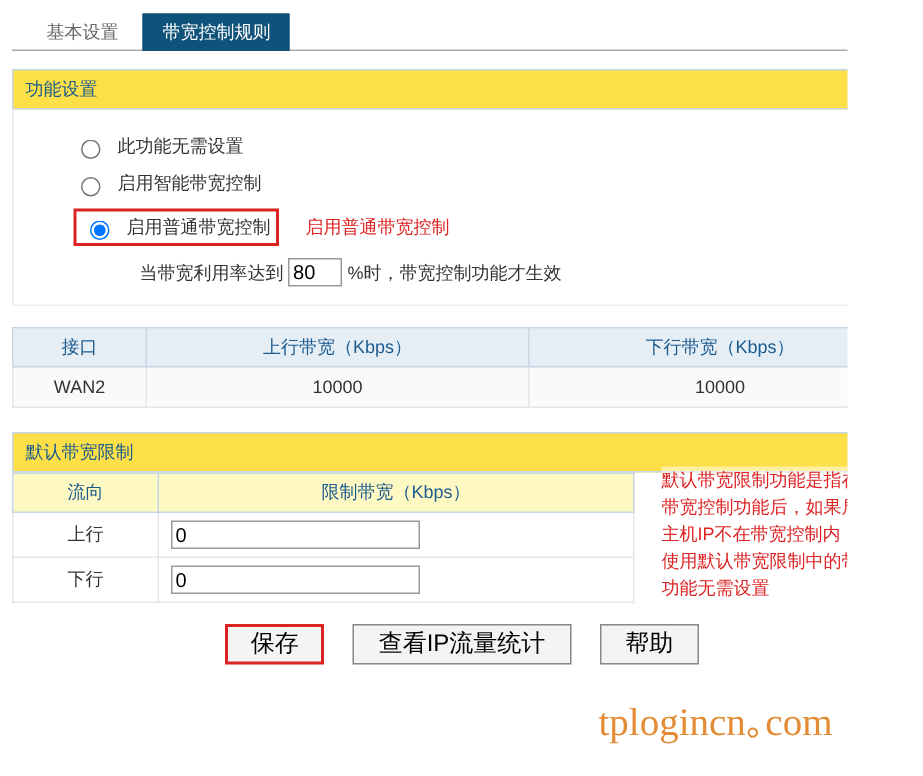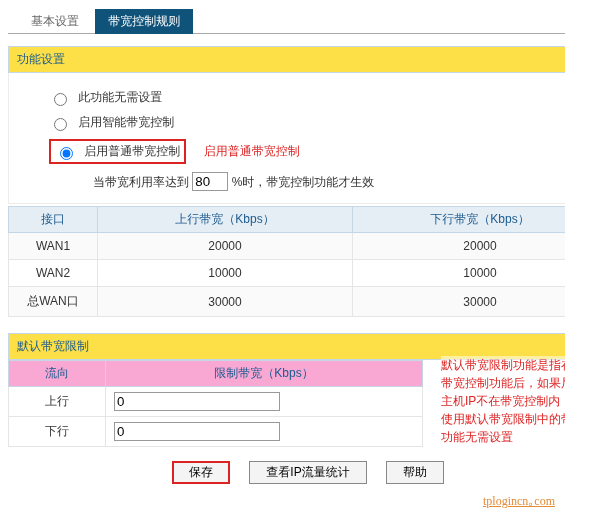--- a/index.html
+++ b/index.html
@@ -66,21 +66,21 @@
     margin: 8px 0 4px 74px;
   }
   .thresh-input {
     width: 30px;
     text-align: left;
     border: 1px solid #999;
   }
   table.bw-table {
     width: 100%;
     border-collapse: collapse;
-    margin-top: 2px;
+    margin-top: 14px;
   }
   .bw-table th {
     background: #e6eef5;
     border: 1px solid #c5d6e6;
     font-weight: normal;
     color: #1c5b8f;
     padding: 4px;
     text-align: center;
   }
   .bw-table td {
@@ -100,21 +100,21 @@
     color: #d22;
     line-height: 1.5;
     font-size: 12px;
     background: rgba(255,255,255,0.5);
   }
   .limit-table {
     width: 415px;
     border-collapse: collapse;
   }
   .limit-table th {
-    background: #f9a8d4;
+    background: #fef9c3;
     border: 1px solid #c5d6e6;
     font-weight: normal;
     color: #1c5b8f;
     padding: 4px;
     text-align: center;
   }
   .limit-table td {
     border: 1px solid #e5e5e5;
     padding: 5px 8px;
   }
@@ -125,37 +125,36 @@
     padding: 1px 2px;
   }
   .btn-row {
     text-align: center;
     margin: 14px 0 6px;
   }
   .btn {
     border: 1px solid #888;
     background: #f4f4f4;
     padding: 2px 16px;
-    font-size: 12px;
+    font-size: 16px;
     cursor: pointer;
     margin: 0 8px;
     font-family: inherit;
   }
   .btn-save {
     border: 2px solid #d22;
     padding: 1px 15px;
   }
   .watermark {
     position: absolute;
     right: 10px;
-    bottom: 8px;
+    bottom: 20px;
     color: #e48b36;
     font-family: "Comic Sans MS", cursive;
-    font-size: 12px;
-    text-decoration: underline;
+    font-size: 26px;
   }
   .frame {
     position: relative;
     width: 565px;
     height: 517px;
     overflow: hidden;
   }
 </style>
 </head>
 <body>
@@ -193,33 +192,23 @@
 </div>
 
 <table class="bw-table">
   <tbody>
           <tr>
     <th style="width:80px">接口</th>
     <th>上行带宽（Kbps）</th>
     <th>下行带宽（Kbps）</th>
   </tr>
   <tr>
-    <td>WAN1</td>
-    <td>20000</td>
-    <td>20000</td>
-  </tr>
-  <tr>
     <td>WAN2</td>
     <td>10000</td>
     <td>10000</td>
-  </tr>
-  <tr>
-    <td>总WAN口</td>
-    <td>30000</td>
-    <td>30000</td>
   </tr>
 </tbody>
       </table>
 
 <div class="section-title" style="margin-top:16px">默认带宽限制</div>
 <div class="default-limit-wrap">
   <div class="limit-note">默认带宽限制功能是指在设置了带宽控制功能后，如果局域网的主机IP不在带宽控制内，则共享使用默认带宽限制中的带宽，此功能无需设置</div>
   <table class="limit-table">
     <tbody>
             <tr>

